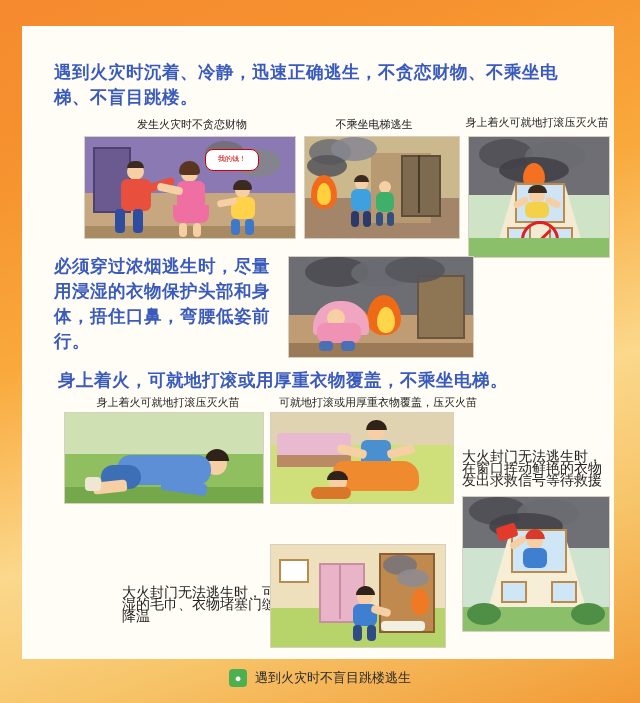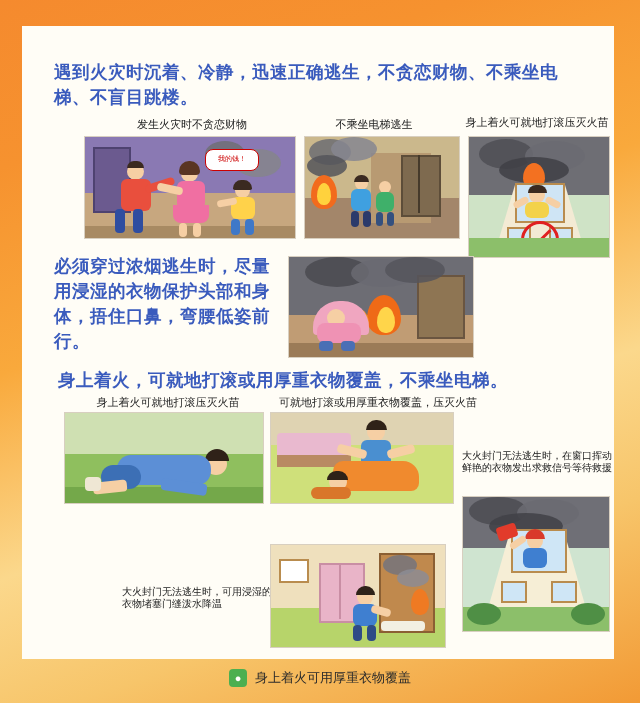--- a/index.html
+++ b/index.html
@@ -34,21 +34,21 @@
   }
   .cap{
     color:#222;
     font-size:11px;
     line-height:13px;
     text-align:center;
     font-family:"DejaVu Sans","Liberation Sans",sans-serif;
   }
   .cap-sm{
     color:#222;
-    font-size:10px;
+    font-size:14px;
     line-height:12px;
     font-family:"DejaVu Sans","Liberation Sans",sans-serif;
   }
   
   .ill{position:relative;overflow:hidden;border:1px solid #d8cfc0;box-sizing:border-box;}
   .ill *{position:absolute;}
   
   .abs{position:absolute;}
 
   
@@ -330,15 +330,15 @@
       <div class="abs limb" style="left:82px;top:80px;width:9px;height:16px;background:#2e4b86;"></div>
       <div class="abs limb" style="left:96px;top:80px;width:9px;height:16px;background:#2e4b86;"></div>
 
       <div class="abs" style="left:110px;top:76px;width:44px;height:10px;background:#f2f0e2;border-radius:4px;"></div>
     </div>
 
   </div>
 
   <div id="footer">
     <span id="wx-badge">●</span>
-    <span id="footer-text">身上着火可用厚重衣物覆盖</span>
+    <span id="footer-text">遇到火灾时不盲目跳楼逃生</span>
   </div>
 </div>
 
 </body></html>

